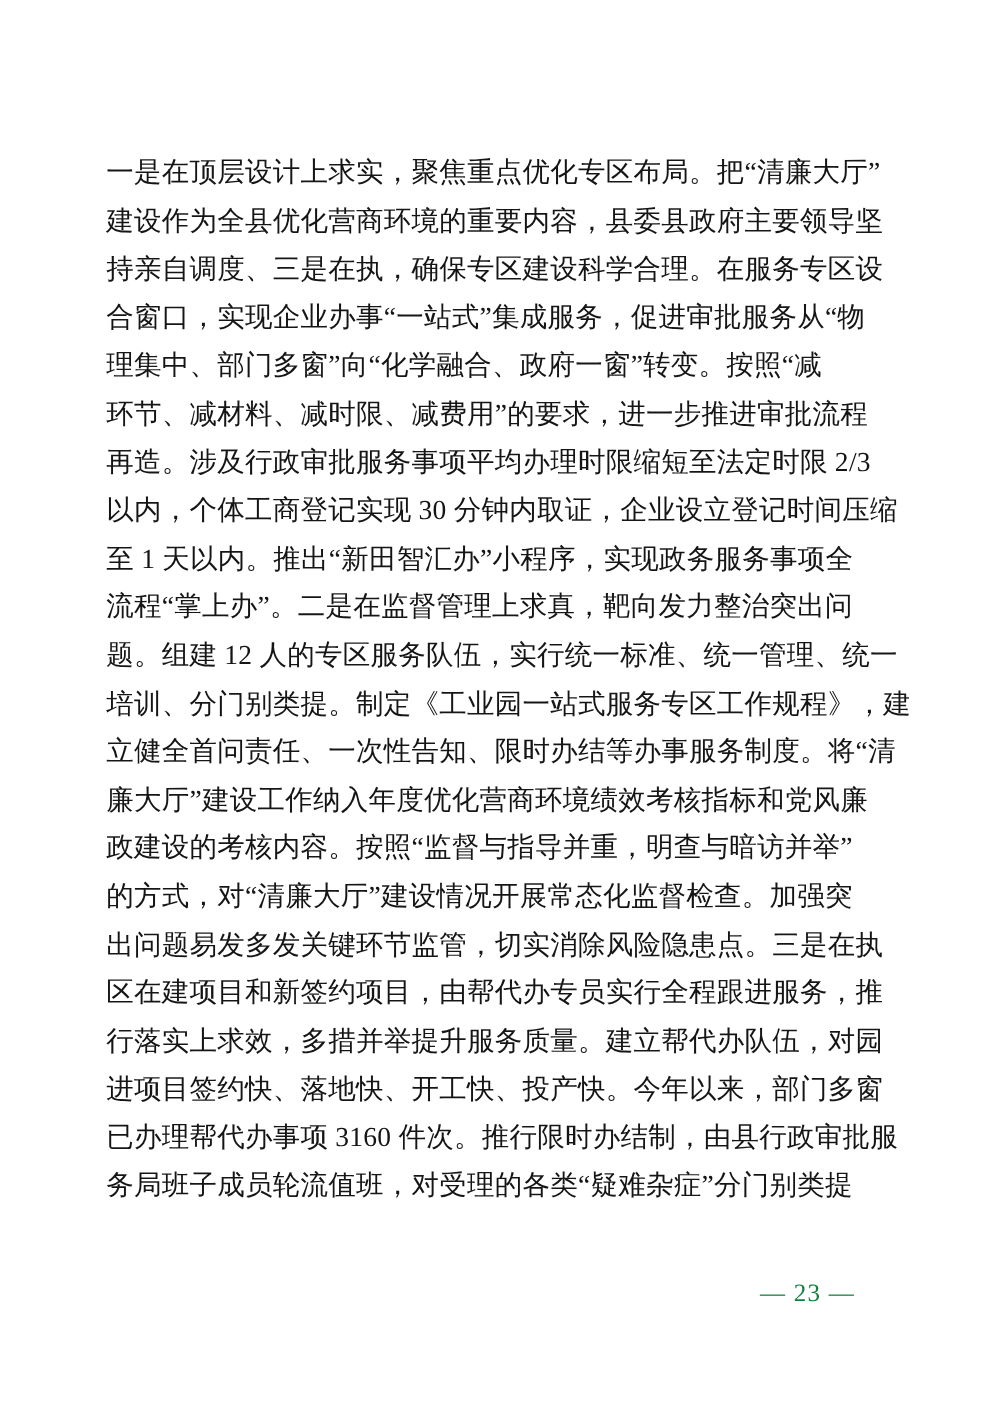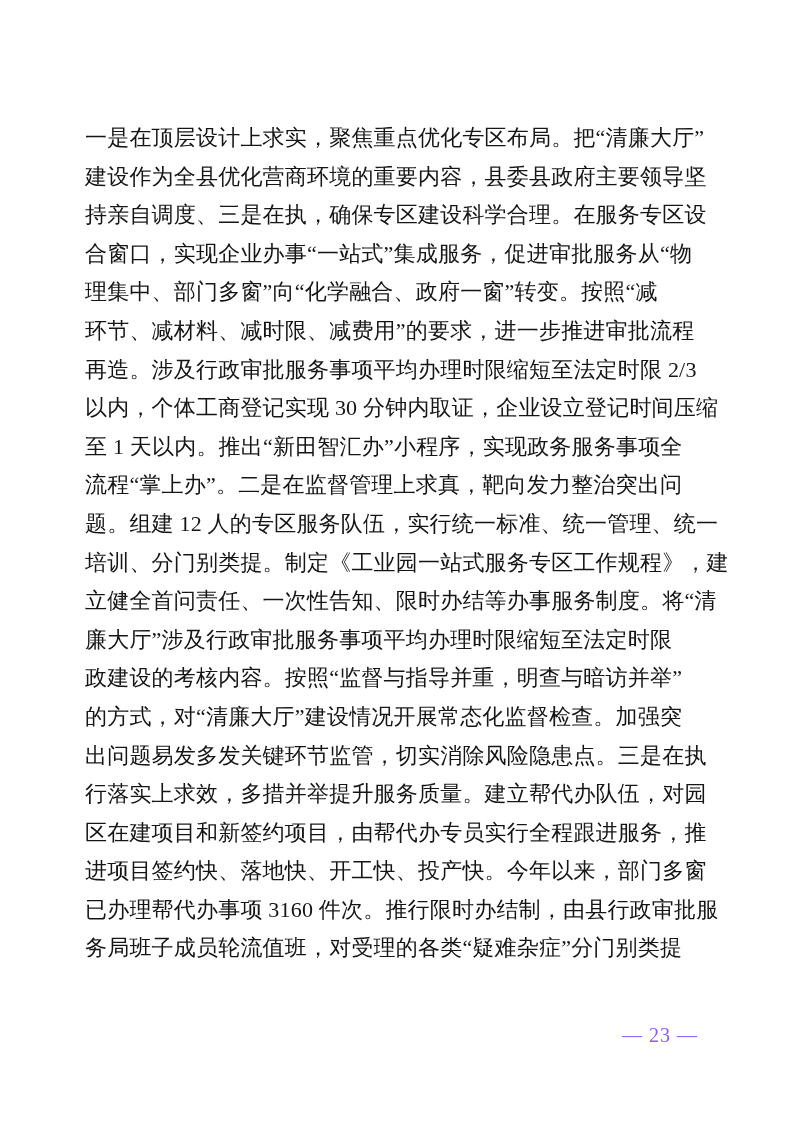--- a/index.html
+++ b/index.html
@@ -36,48 +36,48 @@
   .line::after {
     content: "";
     display: inline-block;
     width: 100%;
   }
   .page-number {
     position: absolute;
     left: 608px;
     top: 1024px;
     width: 104px;
-    text-align: center;
+    text-align: left;
     font-size: 20px;
     letter-spacing: 1px;
-    color: #8b5cf6;
+    color: #15803d;
   }
 </style>
 </head>
 <body>
 
 <div class="page">
   <div class="text-block">
     <div class="line">一是在顶层设计上求实，聚焦重点优化专区布局。把“清廉大厅”</div>
     <div class="line">建设作为全县优化营商环境的重要内容，县委县政府主要领导坚</div>
     <div class="line">持亲自调度、三是在执，确保专区建设科学合理。在服务专区设</div>
     <div class="line">合窗口，实现企业办事“一站式”集成服务，促进审批服务从“物</div>
     <div class="line">理集中、部门多窗”向“化学融合、政府一窗”转变。按照“减</div>
     <div class="line">环节、减材料、减时限、减费用”的要求，进一步推进审批流程</div>
     <div class="line">再造。涉及行政审批服务事项平均办理时限缩短至法定时限 2/3</div>
     <div class="line">以内，个体工商登记实现 30 分钟内取证，企业设立登记时间压缩</div>
     <div class="line">至 1 天以内。推出“新田智汇办”小程序，实现政务服务事项全</div>
     <div class="line">流程“掌上办”。二是在监督管理上求真，靶向发力整治突出问</div>
     <div class="line">题。组建 12 人的专区服务队伍，实行统一标准、统一管理、统一</div>
     <div class="line">培训、分门别类提。制定《工业园一站式服务专区工作规程》，建</div>
     <div class="line">立健全首问责任、一次性告知、限时办结等办事服务制度。将“清</div>
-    <div class="line">廉大厅”涉及行政审批服务事项平均办理时限缩短至法定时限</div>
+    <div class="line">廉大厅”建设工作纳入年度优化营商环境绩效考核指标和党风廉</div>
     <div class="line">政建设的考核内容。按照“监督与指导并重，明查与暗访并举”</div>
     <div class="line">的方式，对“清廉大厅”建设情况开展常态化监督检查。加强突</div>
     <div class="line">出问题易发多发关键环节监管，切实消除风险隐患点。三是在执</div>
+    <div class="line">区在建项目和新签约项目，由帮代办专员实行全程跟进服务，推</div>
     <div class="line">行落实上求效，多措并举提升服务质量。建立帮代办队伍，对园</div>
-    <div class="line">区在建项目和新签约项目，由帮代办专员实行全程跟进服务，推</div>
     <div class="line">进项目签约快、落地快、开工快、投产快。今年以来，部门多窗</div>
     <div class="line">已办理帮代办事项 3160 件次。推行限时办结制，由县行政审批服</div>
     <div class="line">务局班子成员轮流值班，对受理的各类“疑难杂症”分门别类提</div>
   </div>
   <div class="page-number">— 23 —</div>
 </div>
 
 </body></html>

